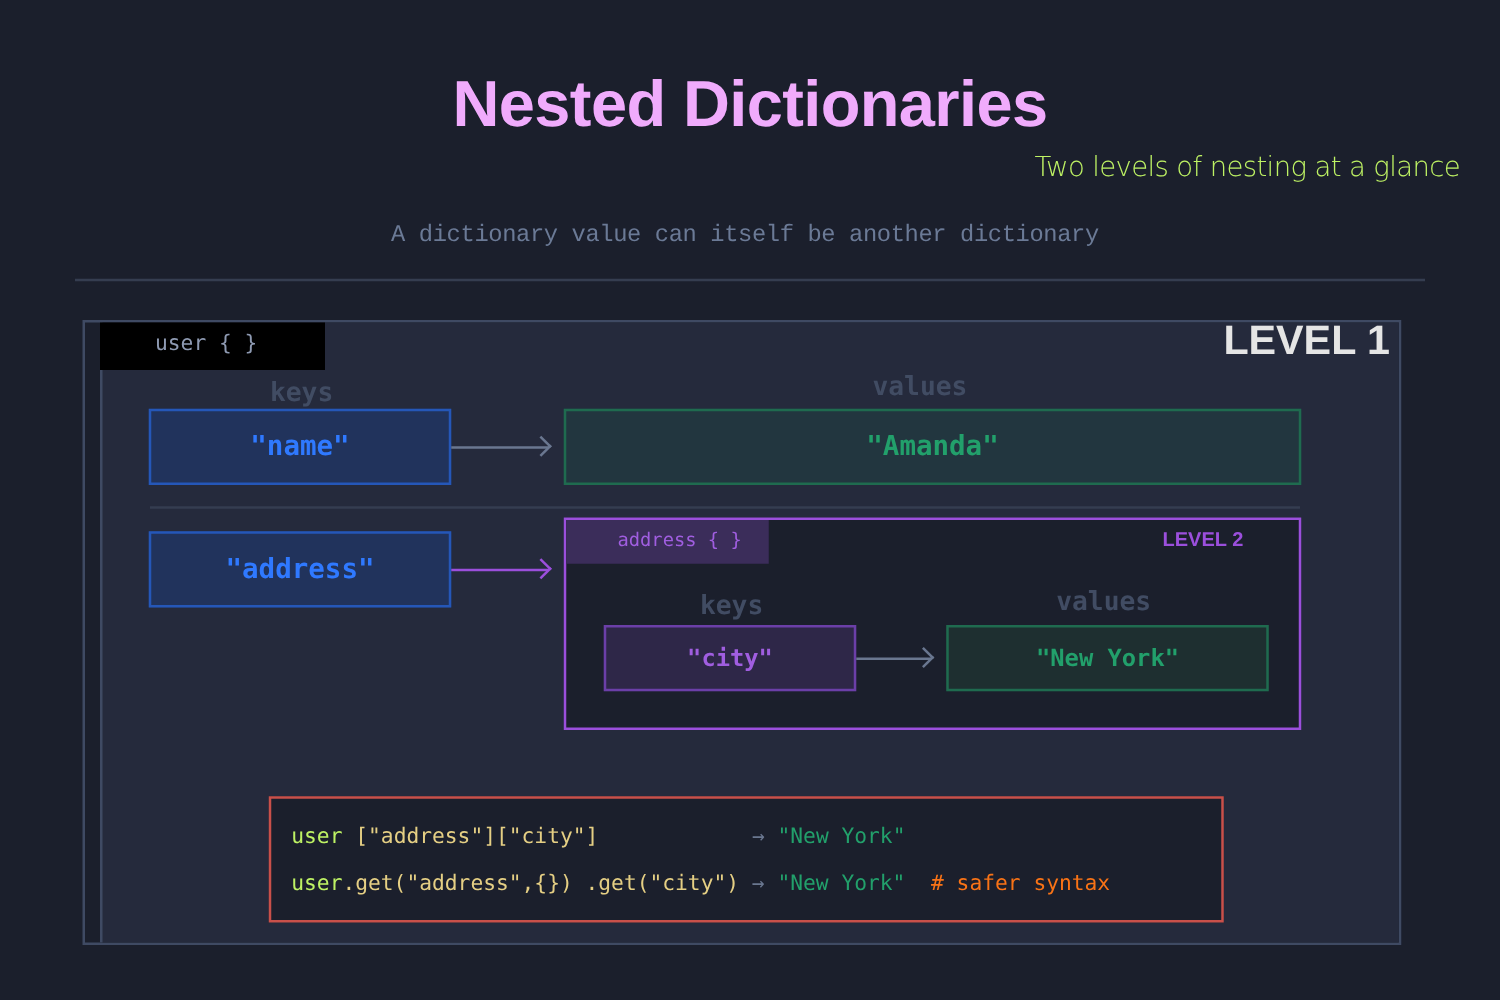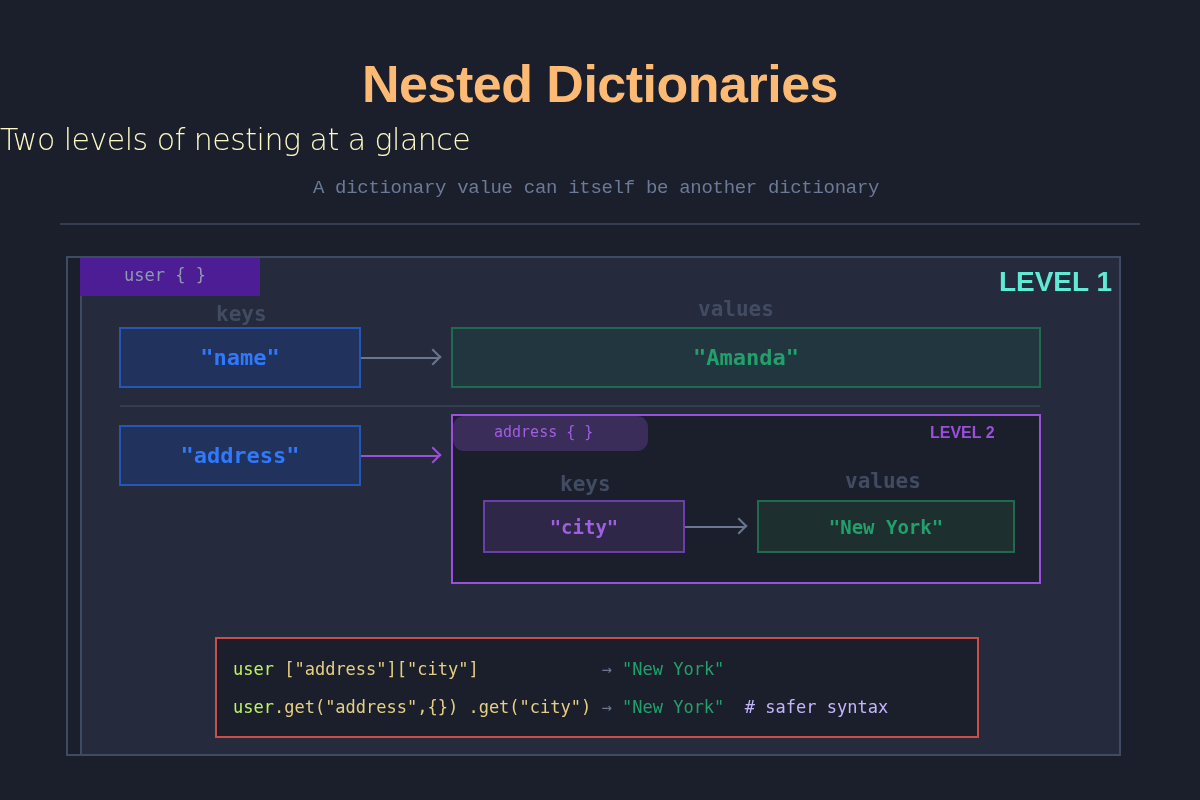--- a/index.html
+++ b/index.html
@@ -1,67 +1,67 @@
 <!DOCTYPE html>
 <html><head>
 <meta charset="utf-8">
 <style>
   * { box-sizing: border-box; margin: 0; padding: 0; }
   html, body { width: 1200px; height: 800px; background: #1b1f2c; overflow: hidden; }
   body { position: relative; font-family: "DejaVu Sans", sans-serif; color: #e5e7eb; }
 
   .title { position: absolute; left: 0; width: 1200px; top: 54px; text-align: center;
-    font-family: "Liberation Sans", sans-serif; font-weight: bold; font-size: 52px; color: #fdba74; letter-spacing: -0.5px; }
-  .subtitle { position: absolute; left: 0; width: 1168px; top: 122px; text-align: left;
-    font-family: "DejaVu Sans", sans-serif; font-size: 30px; color: #fef9c3; font-weight: 300; letter-spacing: -0.5px; }
+    font-family: "Liberation Sans", sans-serif; font-weight: bold; font-size: 52px; color: #f0abfc; letter-spacing: -0.5px; }
+  .subtitle { position: absolute; left: 0; width: 1168px; top: 122px; text-align: right;
+    font-family: "DejaVu Sans", sans-serif; font-size: 22px; color: #bef264; font-weight: 300; letter-spacing: -0.5px; }
   .caption { position: absolute; left: 0; width: 1192px; top: 177px; text-align: center;
     font-family: Liberation Mono, monospace; font-size: 19px; color: #6b7a96; letter-spacing: -0.3px; }
   .rule { position: absolute; left: 60px; top: 223px; width: 1080px; height: 2px; background: #353d50; }
 
   .outer { position: absolute; left: 66px; top: 256px; width: 1055px; height: 500px;
     border: 2px solid #3f4a63; background: #1b1f2c; }
   .panel { position: absolute; left: 12px; top: 0; right: 0; bottom: 0; background: #252a3c;
     border-left: 2px solid #3f4a63; }
-  .tab-user { position: absolute; left: 80px; top: 258px; width: 180px; height: 38px; background: #4c1d95;
+  .tab-user { position: absolute; left: 80px; top: 258px; width: 180px; height: 38px; background: #000000;
     font-family: "DejaVu Sans Mono", monospace; font-size: 17px; color: #8e9ab2; padding: 7px 0 0 44px; }
-  .level1 { position: absolute; right: 88px; top: 266px; font-family: "Liberation Sans", sans-serif;
-    font-weight: bold; font-size: 28px; color: #5eead4; }
+  .level1 { position: absolute; right: 88px; top: 253px; font-family: "Liberation Sans", sans-serif;
+    font-weight: bold; font-size: 33px; color: #e5e5e5; }
 
   .hdr { position: absolute; font-family: "DejaVu Sans Mono", monospace; font-weight: bold; font-size: 21px; color: #414c63; }
 
   .box { position: absolute; display: flex; align-items: center; justify-content: center;
     font-family: "DejaVu Sans Mono", monospace; font-weight: bold; }
   .key-blue { background: #21335c; border: 2px solid #2557b8; color: #2f79ff; font-size: 22px; }
   .val-green { background: #22363f; border: 2px solid #1f6b4f; color: #22a06b; font-size: 22px; }
 
   .arrow { position: absolute; height: 2px; }
   .arrow::after { content: ""; position: absolute; right: 0; top: -6px; width: 10px; height: 10px;
     border-top: 2px solid currentColor; border-right: 2px solid currentColor; transform: rotate(45deg); transform-origin: center; }
   .arrow.gray { background: #6a7790; color: #6a7790; }
   .arrow.purple { background: #9b4fdc; color: #9b4fdc; }
 
   .divider { position: absolute; left: 120px; top: 405px; width: 920px; height: 2px; background: #353d50; }
 
   .lvl2 { position: absolute; left: 451px; top: 414px; width: 590px; height: 170px;
     border: 2px solid #9b4fdc; background: #1b1f2c; }
-  .tab-addr { position: absolute; left: 453px; top: 416px; width: 195px; height: 35px; background: #3b2d5a;
-    font-family: "DejaVu Sans Mono", monospace; font-size: 15px; color: #a05ee0; padding: 7px 0 0 41px; border-radius: 11px; }
+  .tab-addr { position: absolute; left: 453px; top: 416px; width: 162px; height: 35px; background: #3b2d5a;
+    font-family: "DejaVu Sans Mono", monospace; font-size: 15px; color: #a05ee0; padding: 7px 0 0 41px; }
   .level2 { position: absolute; left: 930px; top: 424px; font-family: "Liberation Sans", sans-serif;
     font-weight: bold; font-size: 16px; color: #9b4fdc; }
   .key-purple { background: #2e2748; border: 2px solid #6b3fa8; color: #a05ee0; font-size: 19px; }
   .val-green2 { background: #1e2f30; border: 2px solid #1f6b4f; color: #22a06b; font-size: 19px; }
 
   .code { position: absolute; left: 215px; top: 637px; width: 764px; height: 101px;
     border: 2px solid #c9504a; background: #1b1f2c; font-family: "DejaVu Sans Mono", monospace; font-size: 17px; }
   .line { position: absolute; left: 16px; white-space: pre; }
   .c-var { color: #bef264; }
   .c-acc { color: #e5cf84; }
   .c-arr { color: #6a7790; }
   .c-str { color: #22a06b; }
-  .c-cmt { color: #c4b5fd; }
+  .c-cmt { color: #f97316; }
 </style>
 </head>
 <body>
 
 <div class="title">Nested Dictionaries</div>
 <div class="subtitle">Two levels of nesting at a glance</div>
 <div class="caption">A dictionary value can itself be another dictionary</div>
 <div class="rule"></div>
 
 <div class="outer">

